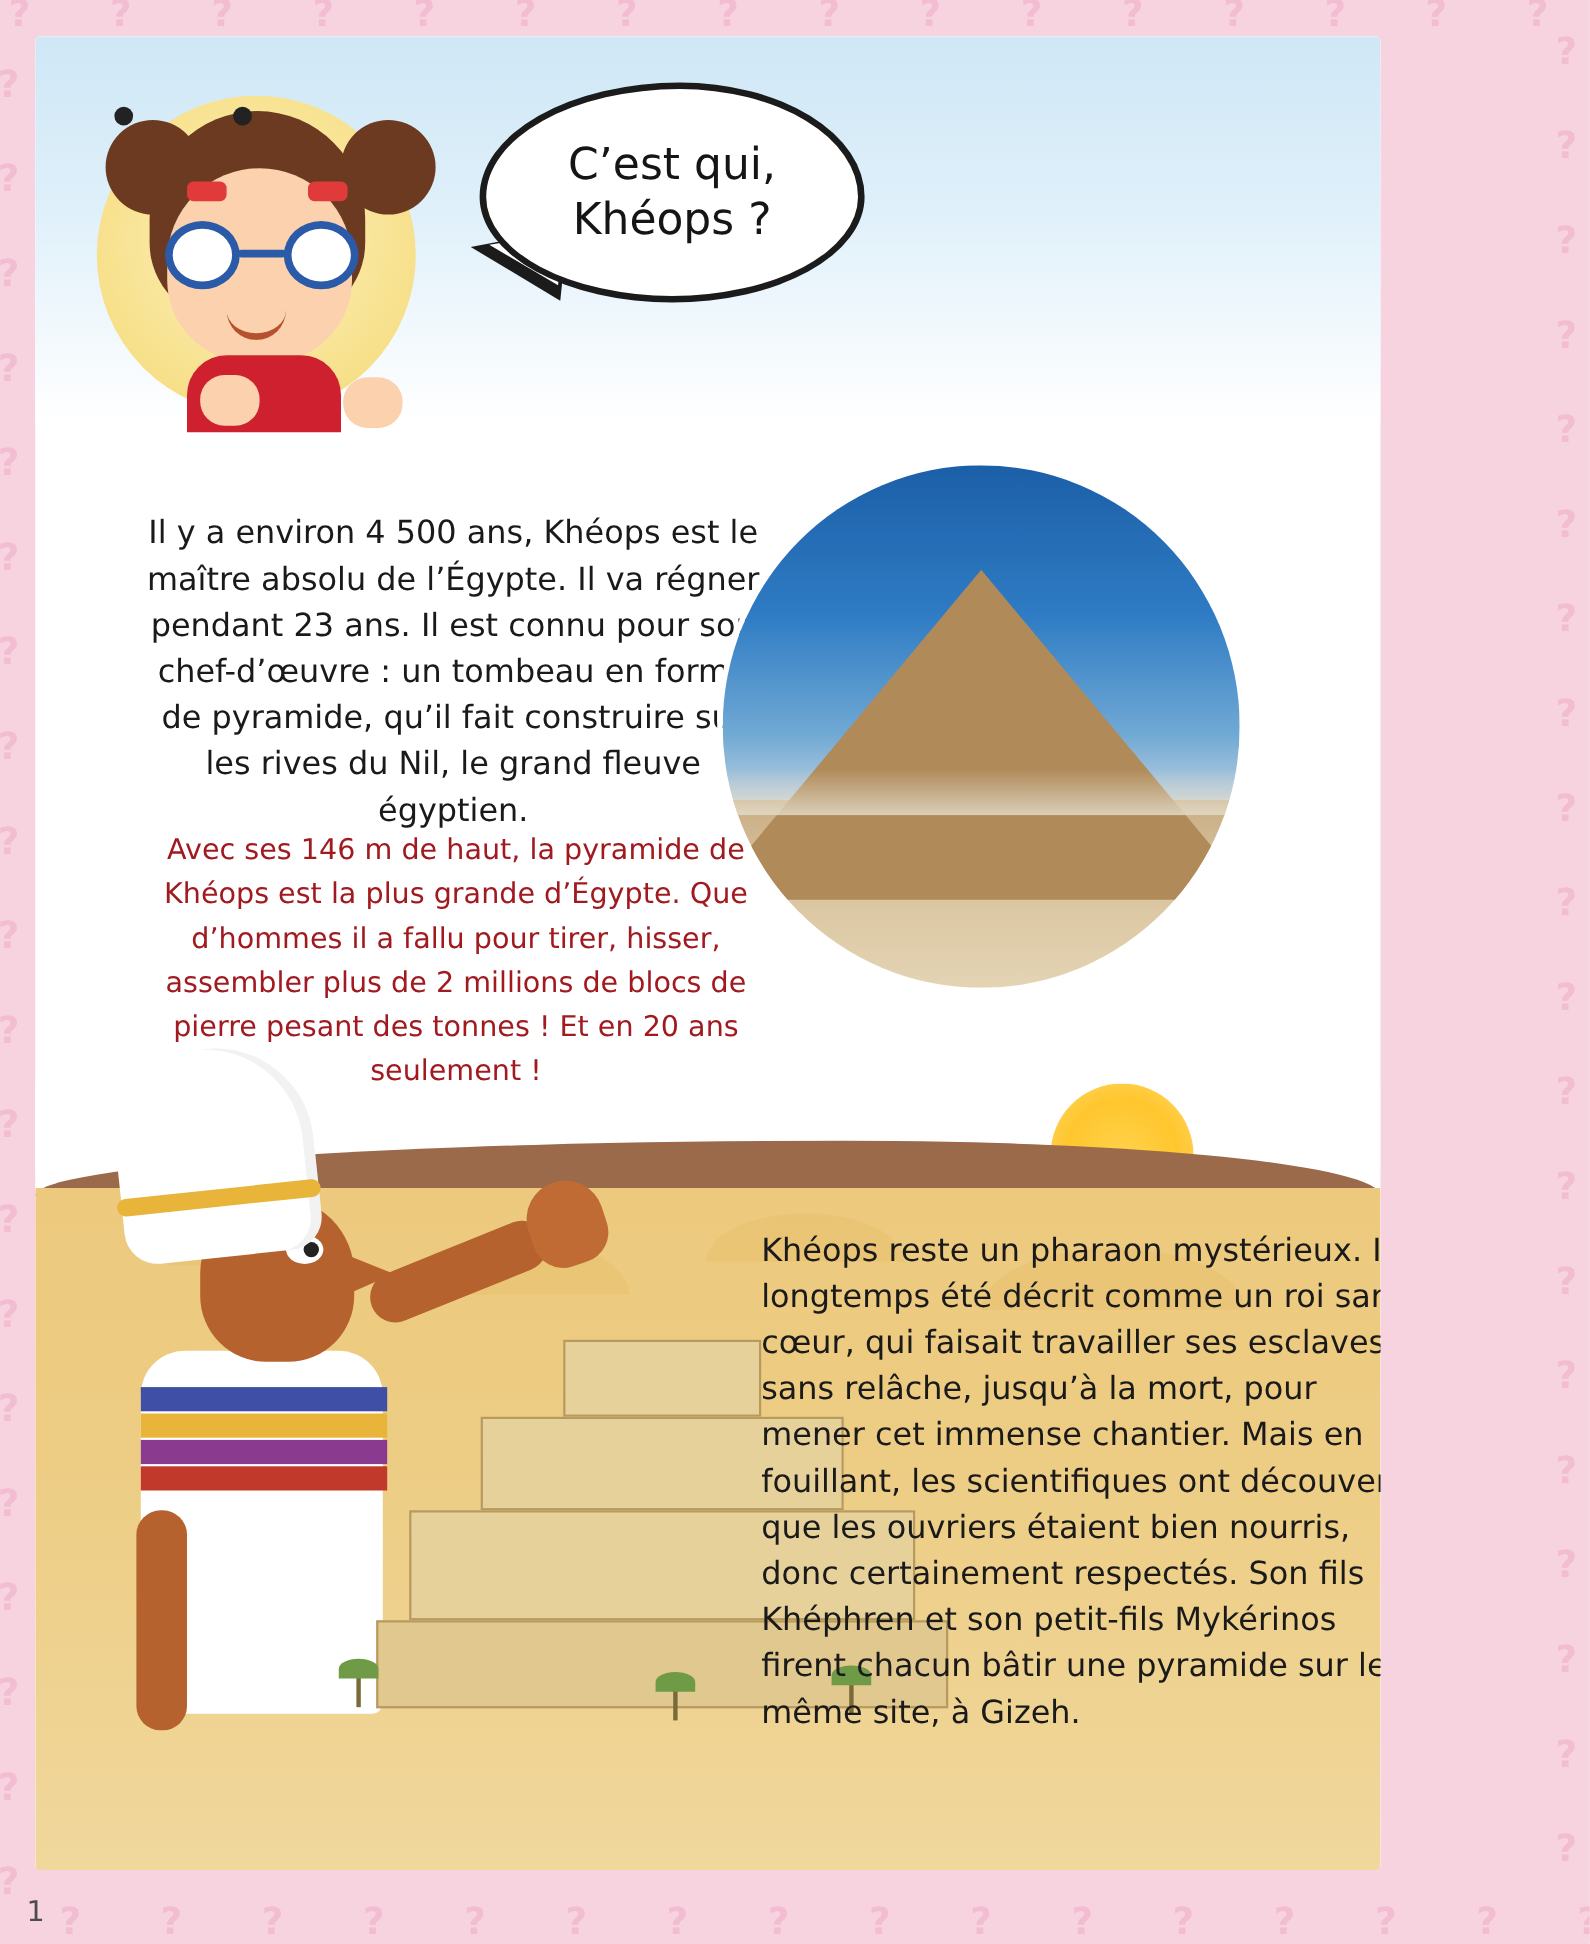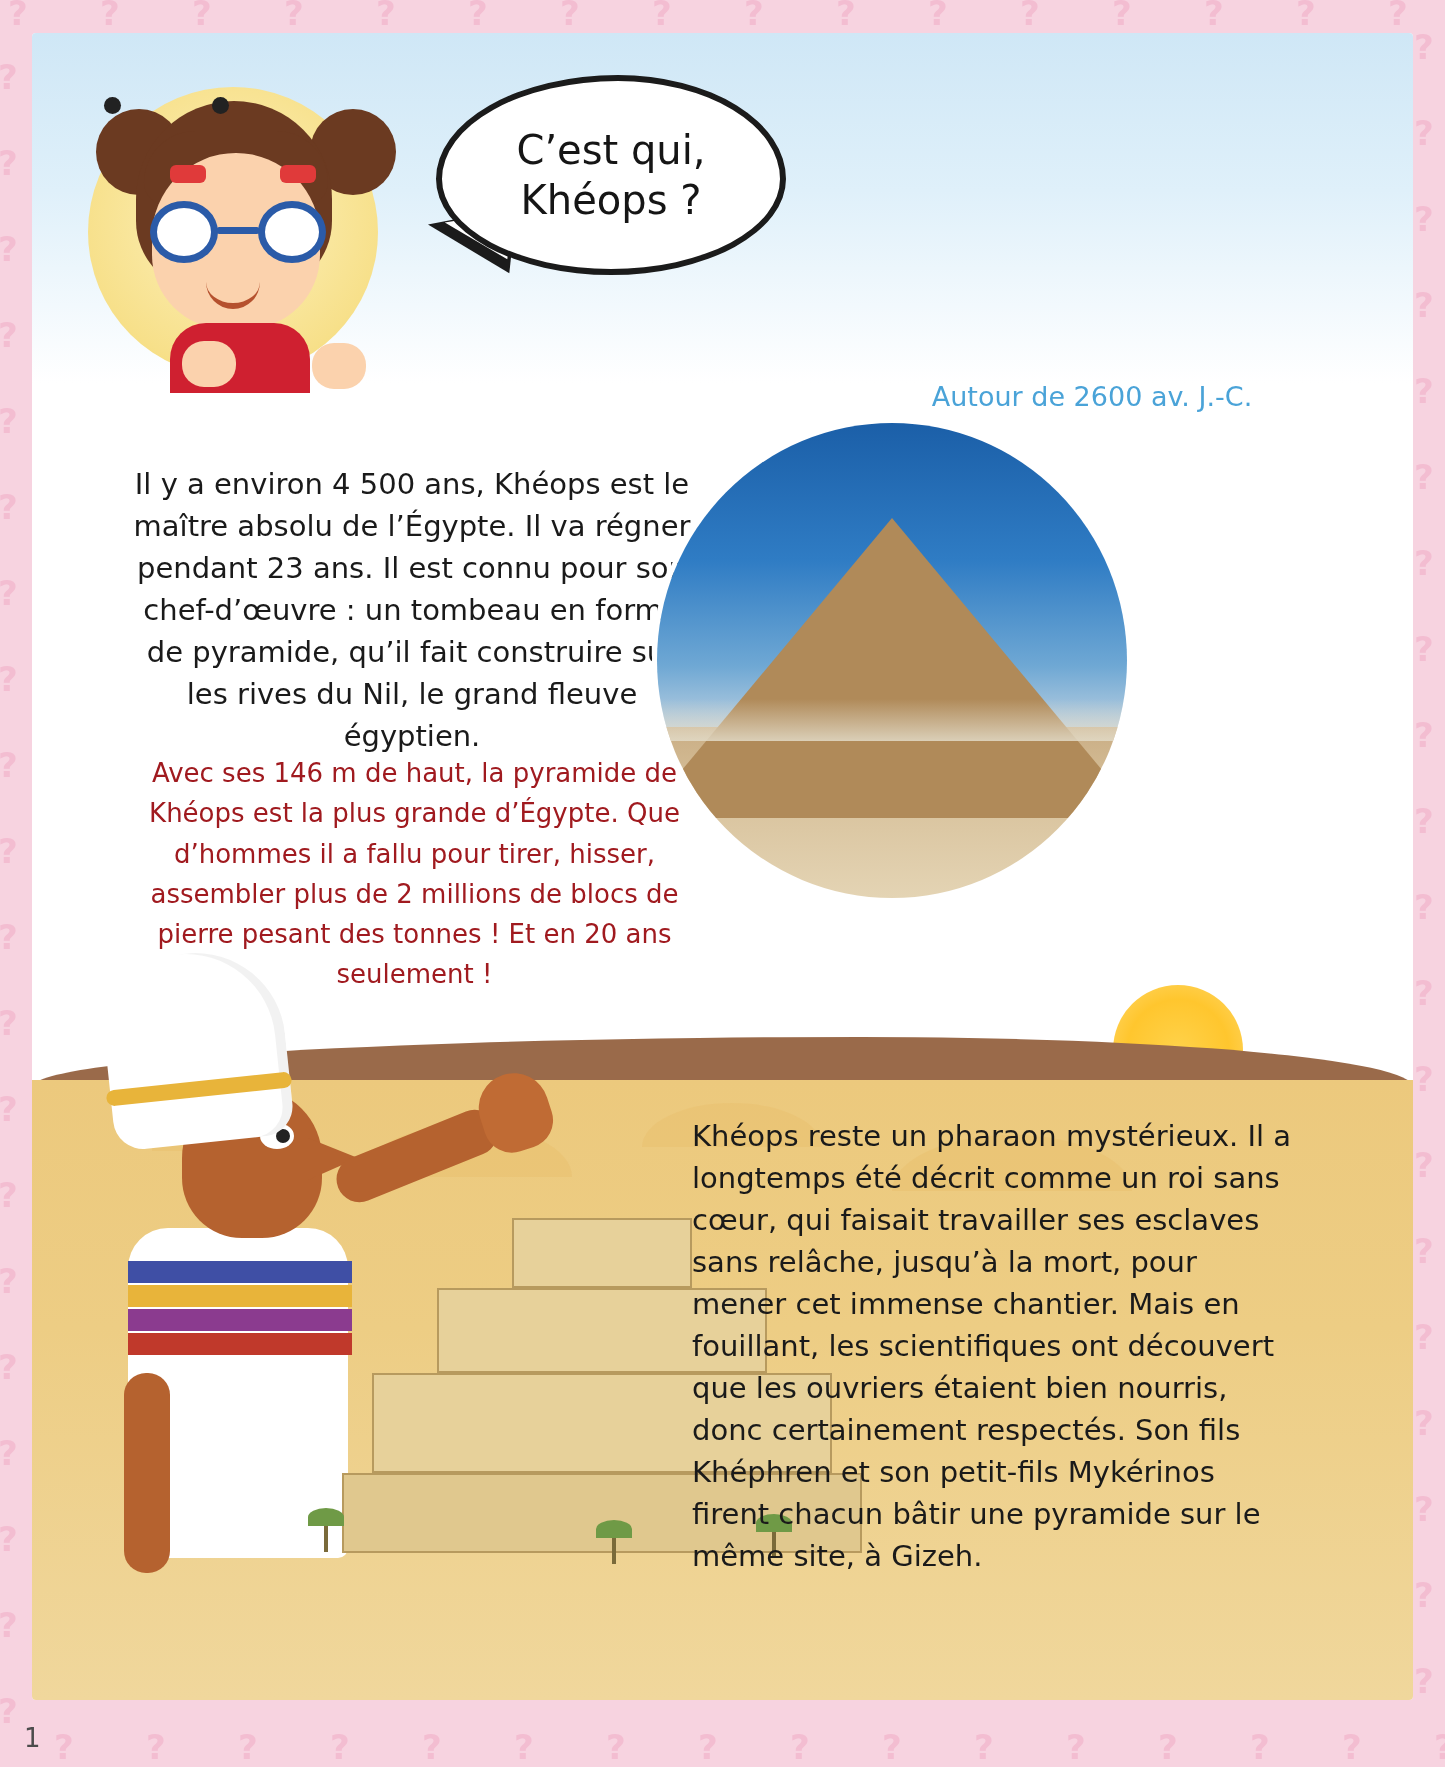--- a/index.html
+++ b/index.html
@@ -29,21 +29,21 @@
     font-size: 34px;
     line-height: 1;
     user-select: none;
   }
 
   
   .card {
     position: absolute;
     left: 32px;
     top: 33px;
-    width: 1381px;
+    width: 1223px;
     height: 1667px;
     border-radius: 4px;
     overflow: hidden;
     background: #ffffff;
   }
 
   
   .sky {
     position: absolute;
     left: 0; top: 0; right: 0;
@@ -575,21 +575,20 @@
     <div class="hand r"></div>
   </div>
 
   <div class="bubble-tail"></div>
   <div class="bubble-tail-inner"></div>
   <div class="bubble">
     <div class="bubble-text">C’est qui,
 Khéops ?</div>
   </div>
 
-  <div class="intro-date">Autour de 2600 av. J.-C.</div>
 
   <div class="para-main">Il y a environ 4 500 ans, Khéops est le maître absolu de l’Égypte. Il va régner pendant 23 ans. Il est connu pour son chef-d’œuvre : un tombeau en forme de pyramide, qu’il fait construire sur les rives du Nil, le grand fleuve égyptien.</div>
   <div class="para-red">Avec ses 146 m de haut, la pyramide de Khéops est la plus grande d’Égypte. Que d’hommes il a fallu pour tirer, hisser, assembler plus de 2 millions de blocs de pierre pesant des tonnes ! Et en 20 ans seulement !</div>
 
   <div class="photo">
     <div class="photo-sky"></div>
     <div class="photo-ground"></div>
     <div class="photo-pyr"></div>
     <div class="photo-haze"></div>
   </div>

